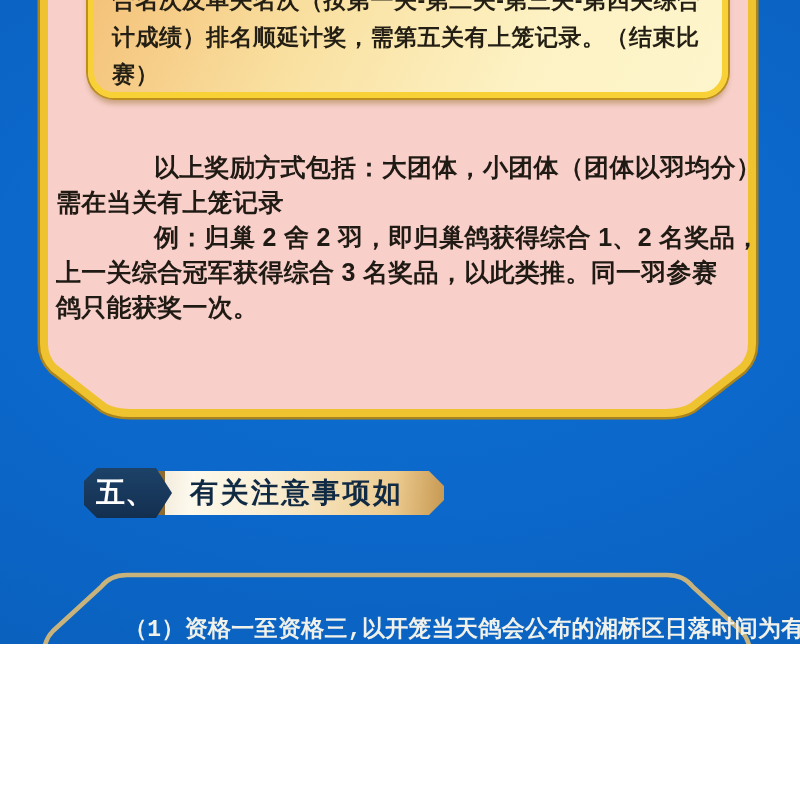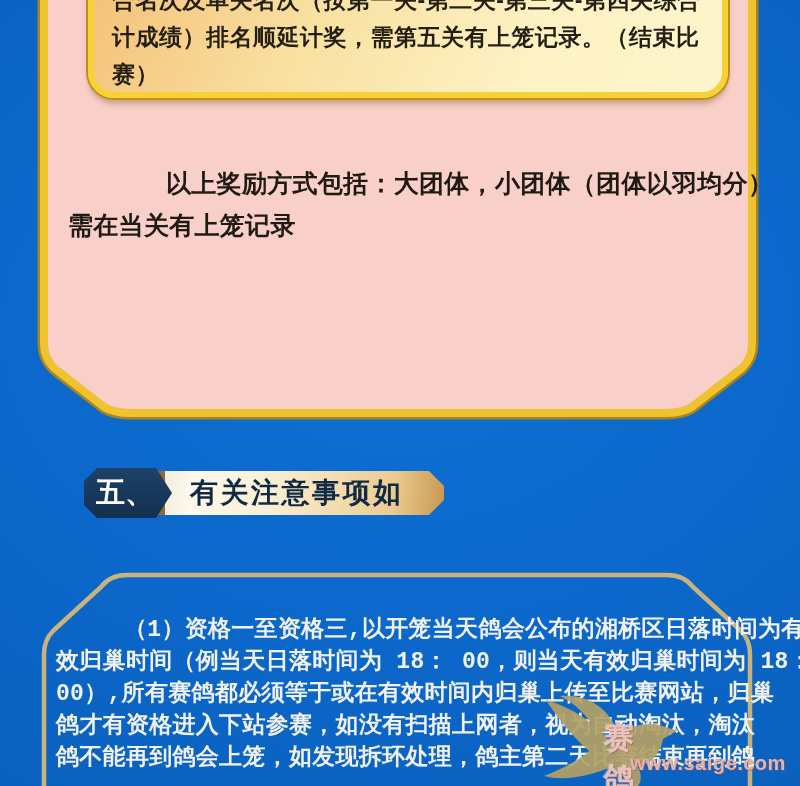--- a/index.html
+++ b/index.html
@@ -1,35 +1,35 @@
 <!DOCTYPE html>
 <html><head>
 <meta charset="utf-8">
 <style>
   html,body{margin:0;padding:0;}
   .stage{
-    position:relative;width:800px;height:786px;overflow:hidden;
+    position:relative;width:800px;height:644px;overflow:hidden;
     background:radial-gradient(120% 90% at 50% 42%, #0f70d4 0%, #0b66c8 50%, #0a5cb4 100%);
     font-family:"Liberation Sans","DejaVu Sans",sans-serif;
     font-weight:700;
   }
   .shape-layer{position:absolute;left:0;top:0;z-index:1;}
   .top-card{
     position:absolute;left:88px;top:-46px;width:640px;height:144px;z-index:3;
     box-sizing:border-box;border:6px solid #f8d136;border-radius:26px;
     background:linear-gradient(115deg,#f4c077 0%,#f9e0a0 35%,#fdf2c4 70%,#fdf5cc 100%);
     box-shadow:0 0 0 2px #bb8e1e,0 6px 5px rgba(120,85,10,.35);
   }
   .top-card .txt{
     padding:22px 8px 0 18px;font-size:23px;line-height:37px;letter-spacing:.5px;
     color:#241f15;white-space:pre;
   }
   .pink-text{position:absolute;left:56px;top:150px;width:710px;z-index:3;}
   .pink-text p{
-    margin:12px;font-size:25px;line-height:42px;letter-spacing:.3px;color:#201a14;
+    margin:0;font-size:25px;line-height:35px;letter-spacing:.3px;color:#201a14;
     white-space:pre;text-indent:98px;
   }
   .badge{position:absolute;left:0;top:0;z-index:4;}
   .badge-num{
     position:absolute;left:84px;top:468px;width:88px;height:50px;z-index:5;
     background:linear-gradient(180deg,#1d4268 0%,#132f50 100%);
     clip-path:polygon(13px 0,calc(100% - 16px) 0,100% 50%,calc(100% - 16px) 100%,13px 100%,0 calc(100% - 13px),0 13px);
     display:flex;align-items:center;justify-content:center;
     color:#ffffff;font-size:29px;padding-right:6px;box-sizing:border-box;
   }
@@ -76,20 +76,23 @@
 
   <div class="top-card">
     <div class="txt">合名次及单关名次（按第一关-第二关-第三关-第四关综合
 计成绩）排名顺延计奖，需第五关有上笼记录。（结束比
 赛）</div>
   </div>
 
   <div class="pink-text">
     <p>以上奖励方式包括：大团体，小团体（团体以羽均分）
 需在当关有上笼记录</p>
+    <p>例：归巢 2 舍 2 羽，即归巢鸽获得综合 1、2 名奖品，
+上一关综合冠军获得综合 3 名奖品，以此类推。同一羽参赛
+鸽只能获奖一次。</p>
   </div>
 
   <div class="badge">
     <div class="badge-num">
       <span>五、</span>
     </div>
     <div class="badge-banner">
       <span>有关注意事项如下:</span>
     </div>
   </div>

